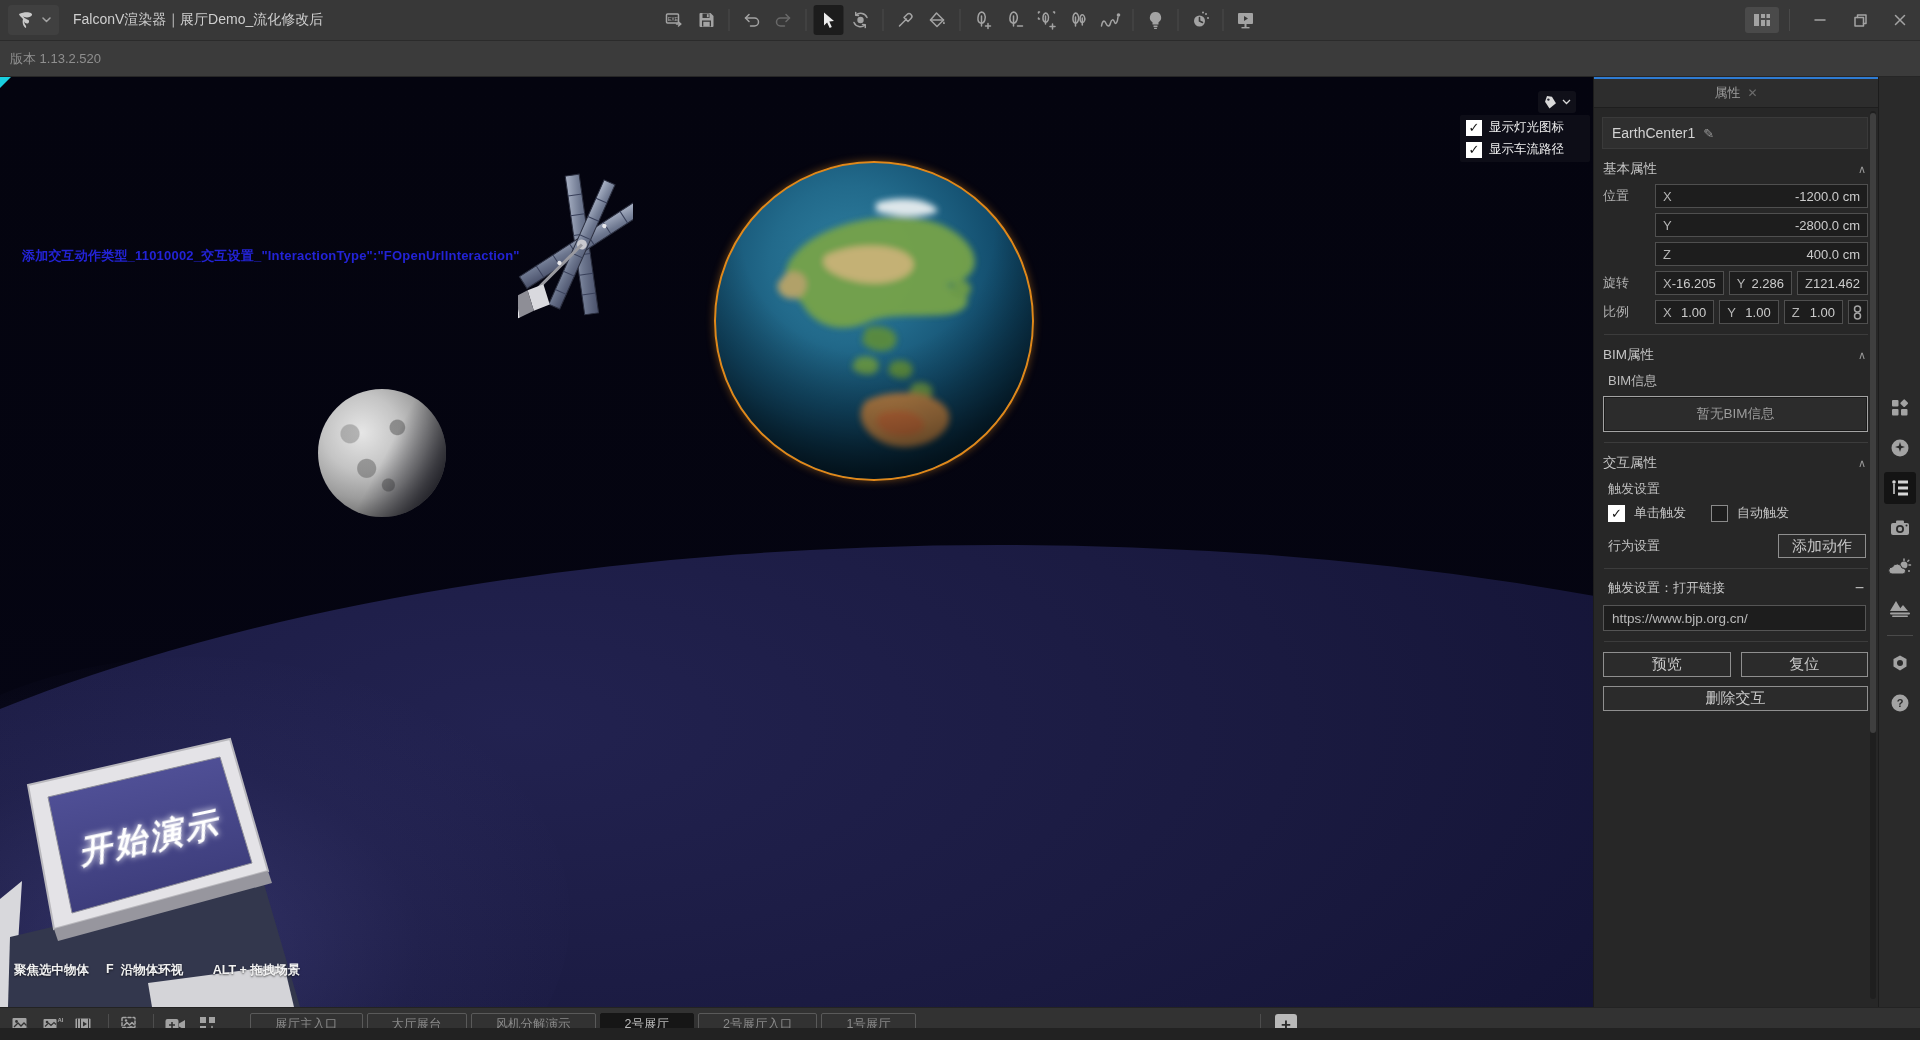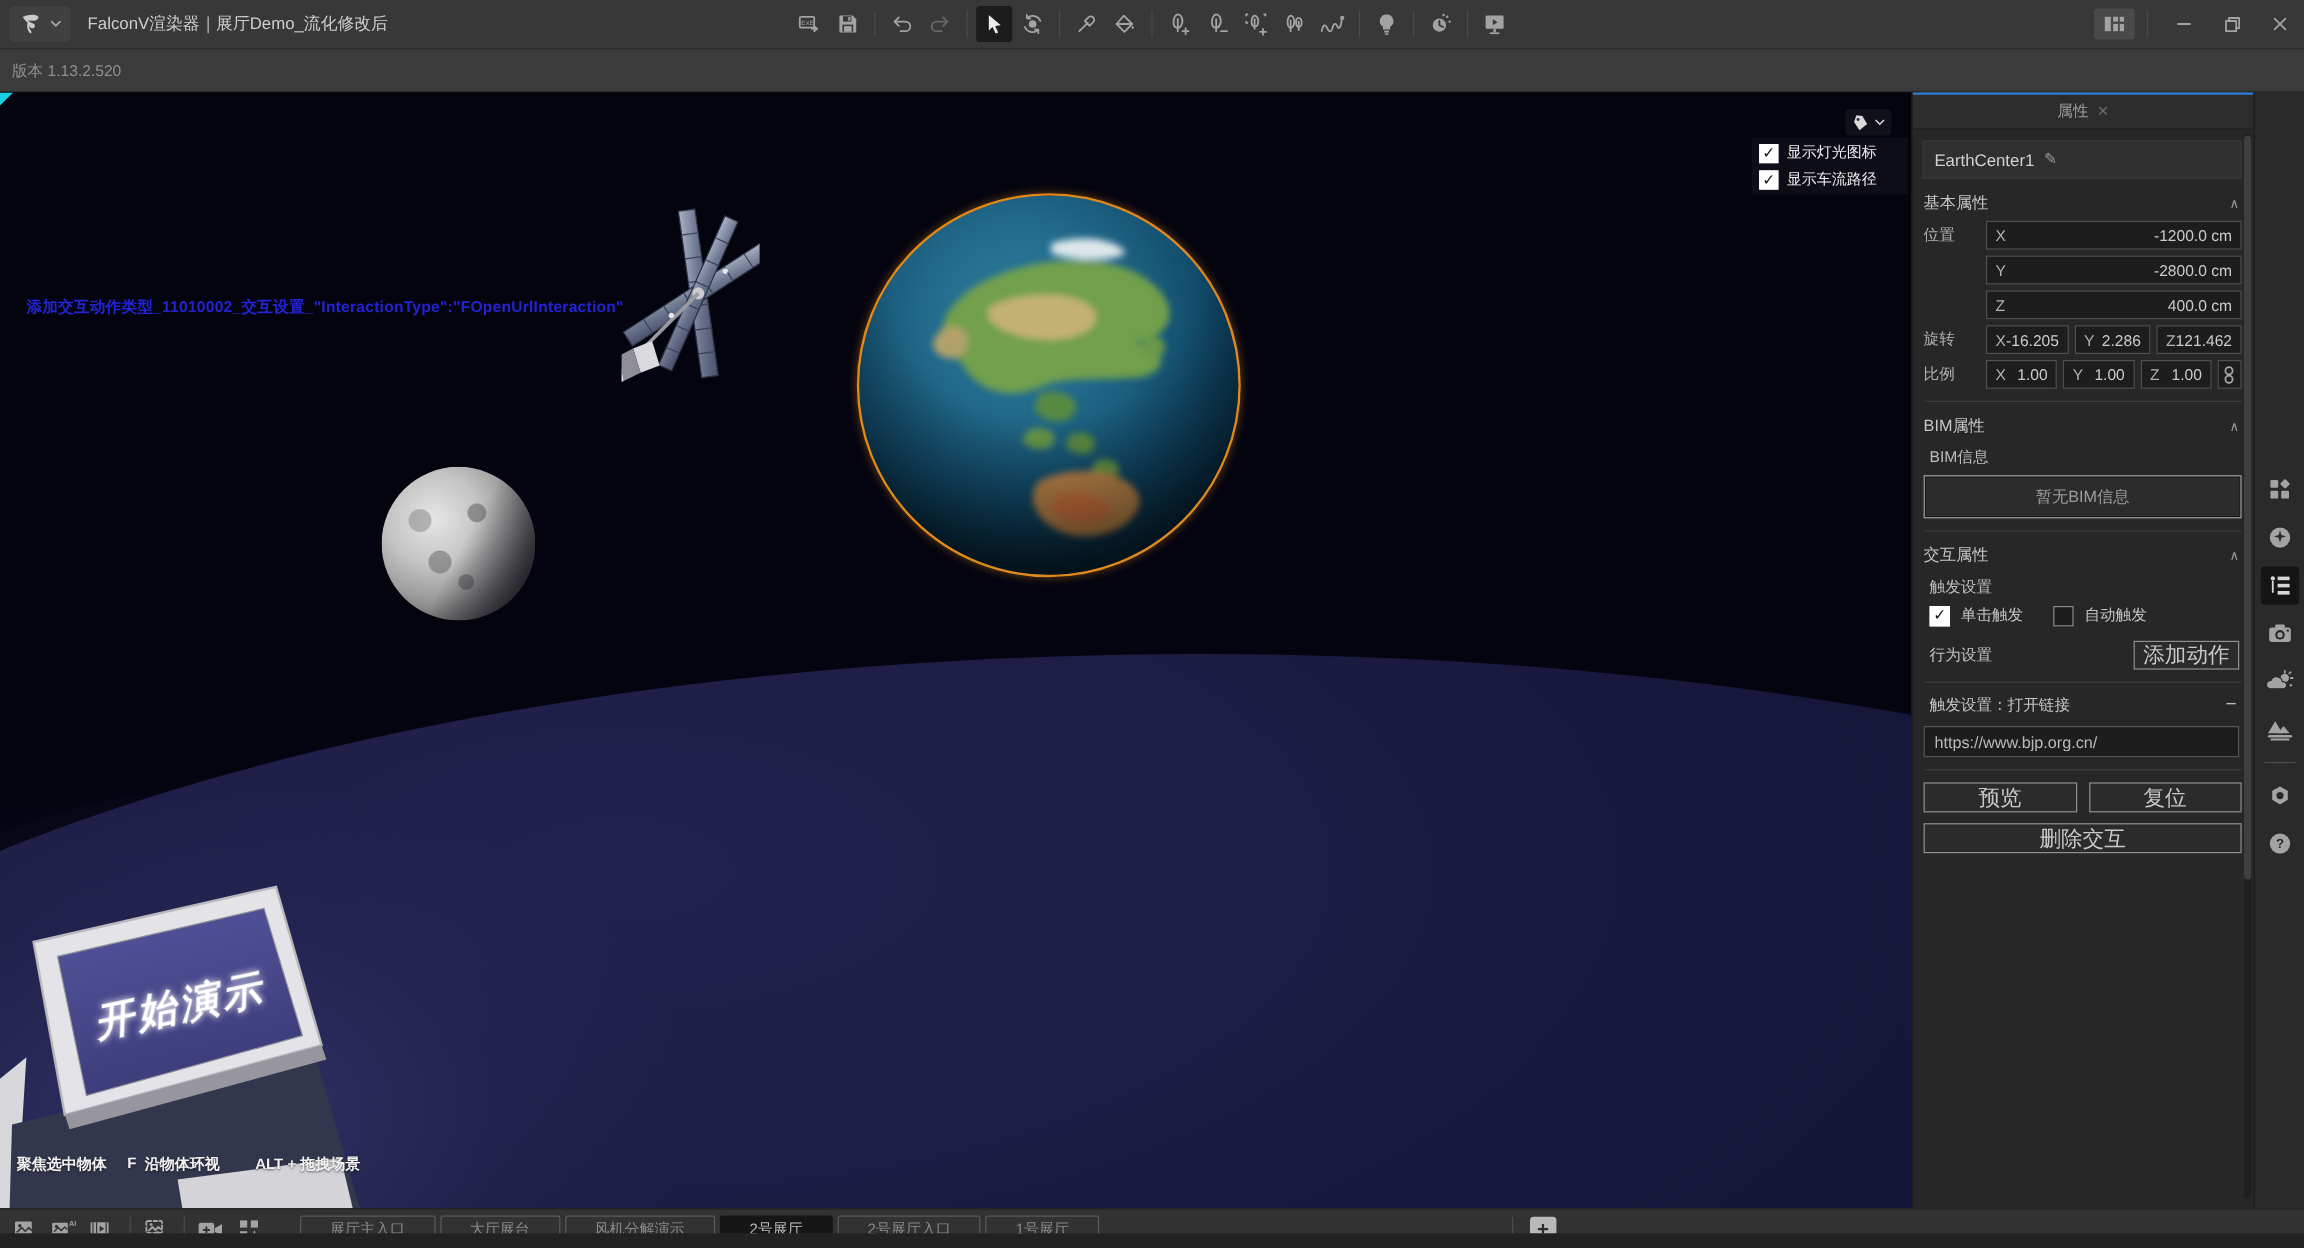--- a/index.html
+++ b/index.html
@@ -98,21 +98,21 @@
             display:flex;align-items:center;justify-content:center;}
   .divider{height:1px;background:#3c3c3c;margin:10px 10px;}
   .bim-outer{margin:4px 10px 0 9px;background:#1a1a1a;border:1px solid #a3a3a3;padding:1px;}
   .bim-inner{height:32px;background:#2c2c2c;display:flex;align-items:center;justify-content:center;
              color:#9c9c9c;font-size:13.5px;}
   .trig-row{display:flex;align-items:center;margin:6px 12px 4px 14px;gap:9px;}
   .trig-row .cb{width:17px;height:17px;}
   .trig-row .tlabel{color:#c2c2c2;font-size:13px;margin-right:16px;}
   .beh-row{display:flex;align-items:center;justify-content:space-between;margin:12px 12px 4px 14px;}
   .beh-row .blabel{color:#c2c2c2;font-size:13px;}
-  .btn{background:#2b2b2b;border:1px solid #8f8f8f;color:#c8c8c8;font-size:18px;display:flex;
+  .btn{background:#2b2b2b;border:1px solid #8f8f8f;color:#c8c8c8;font-size:15px;display:flex;
        align-items:center;justify-content:center;box-sizing:border-box;}
   .add-action{width:88px;height:24px;}
   .action-row{display:flex;align-items:center;justify-content:space-between;margin:4px 14px 8px 14px;
               color:#c4c4c4;font-size:13px;}
   .action-row .minus{color:#bdbdbd;font-size:16px;}
   .url-input{display:block;width:263px;margin:2px 10px 0 9px;height:26px;background:#1d1d1d;
              border:1px solid #555;box-sizing:border-box;color:#b9b9b9;font-size:13.5px;padding:0 8px;
              font-family:"Liberation Sans",sans-serif;outline:none;}
   .two-btn{display:flex;gap:10px;margin:4px 10px 0 9px;}
   .two-btn .btn{flex:1;height:25px;}

